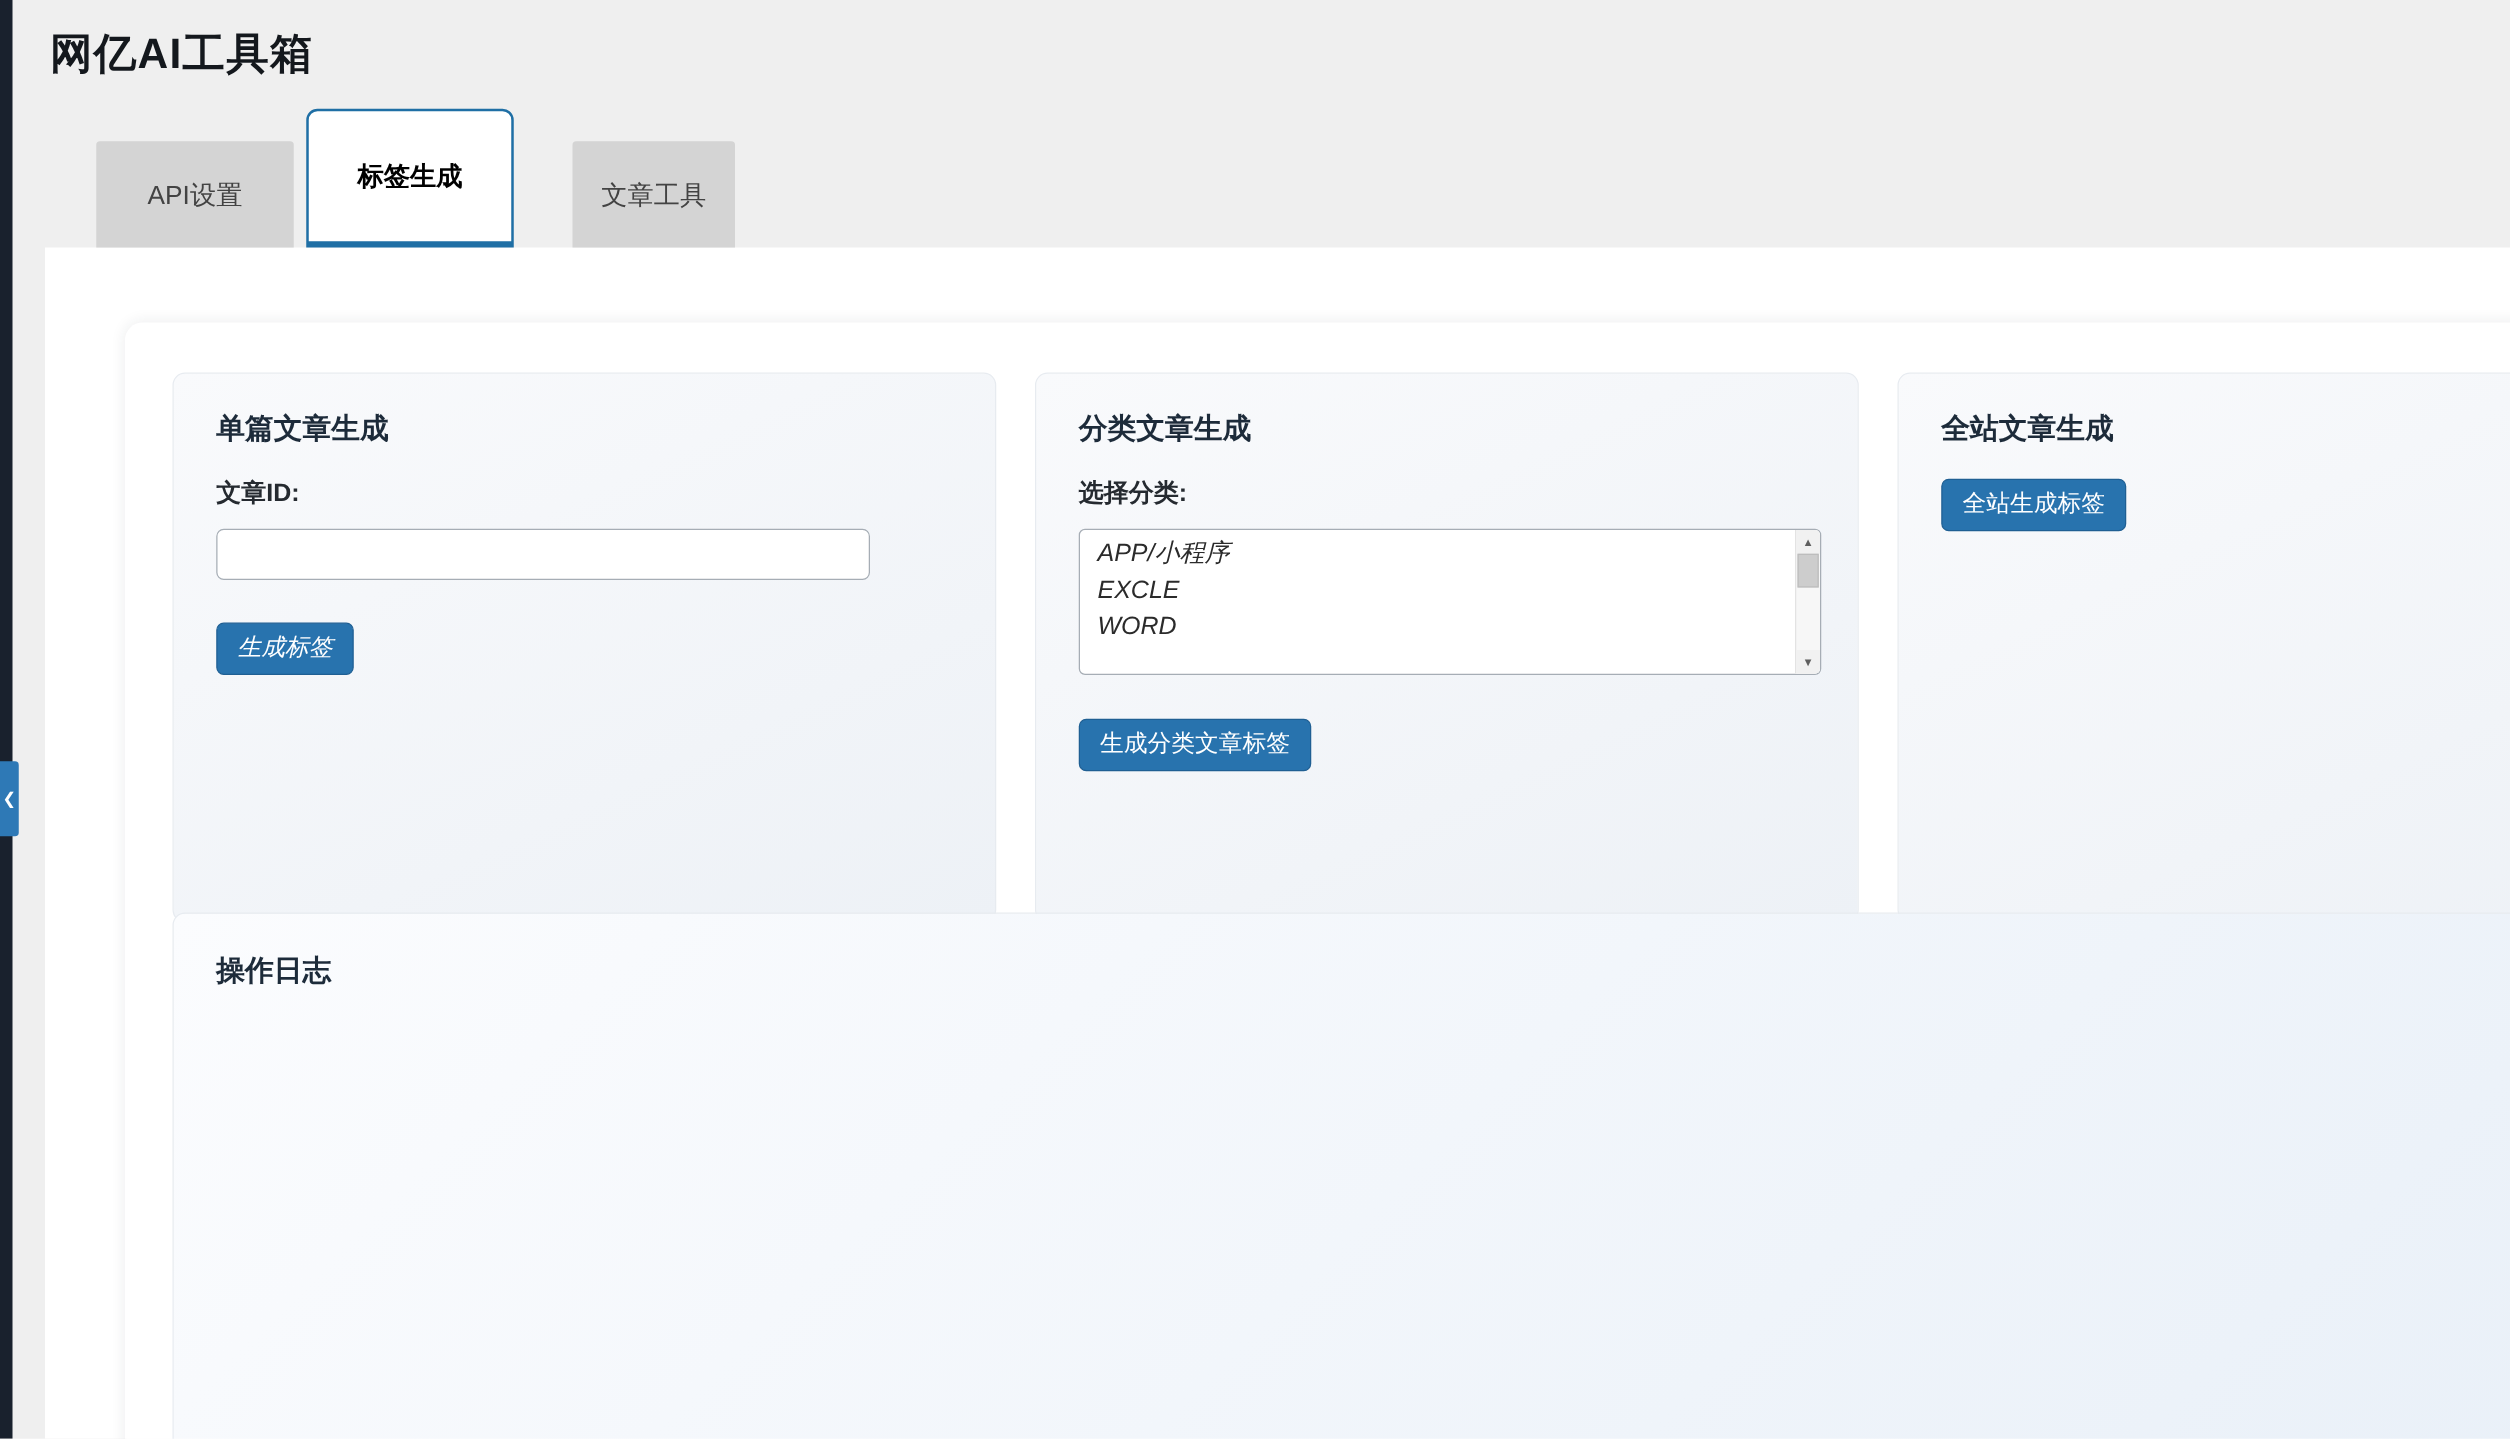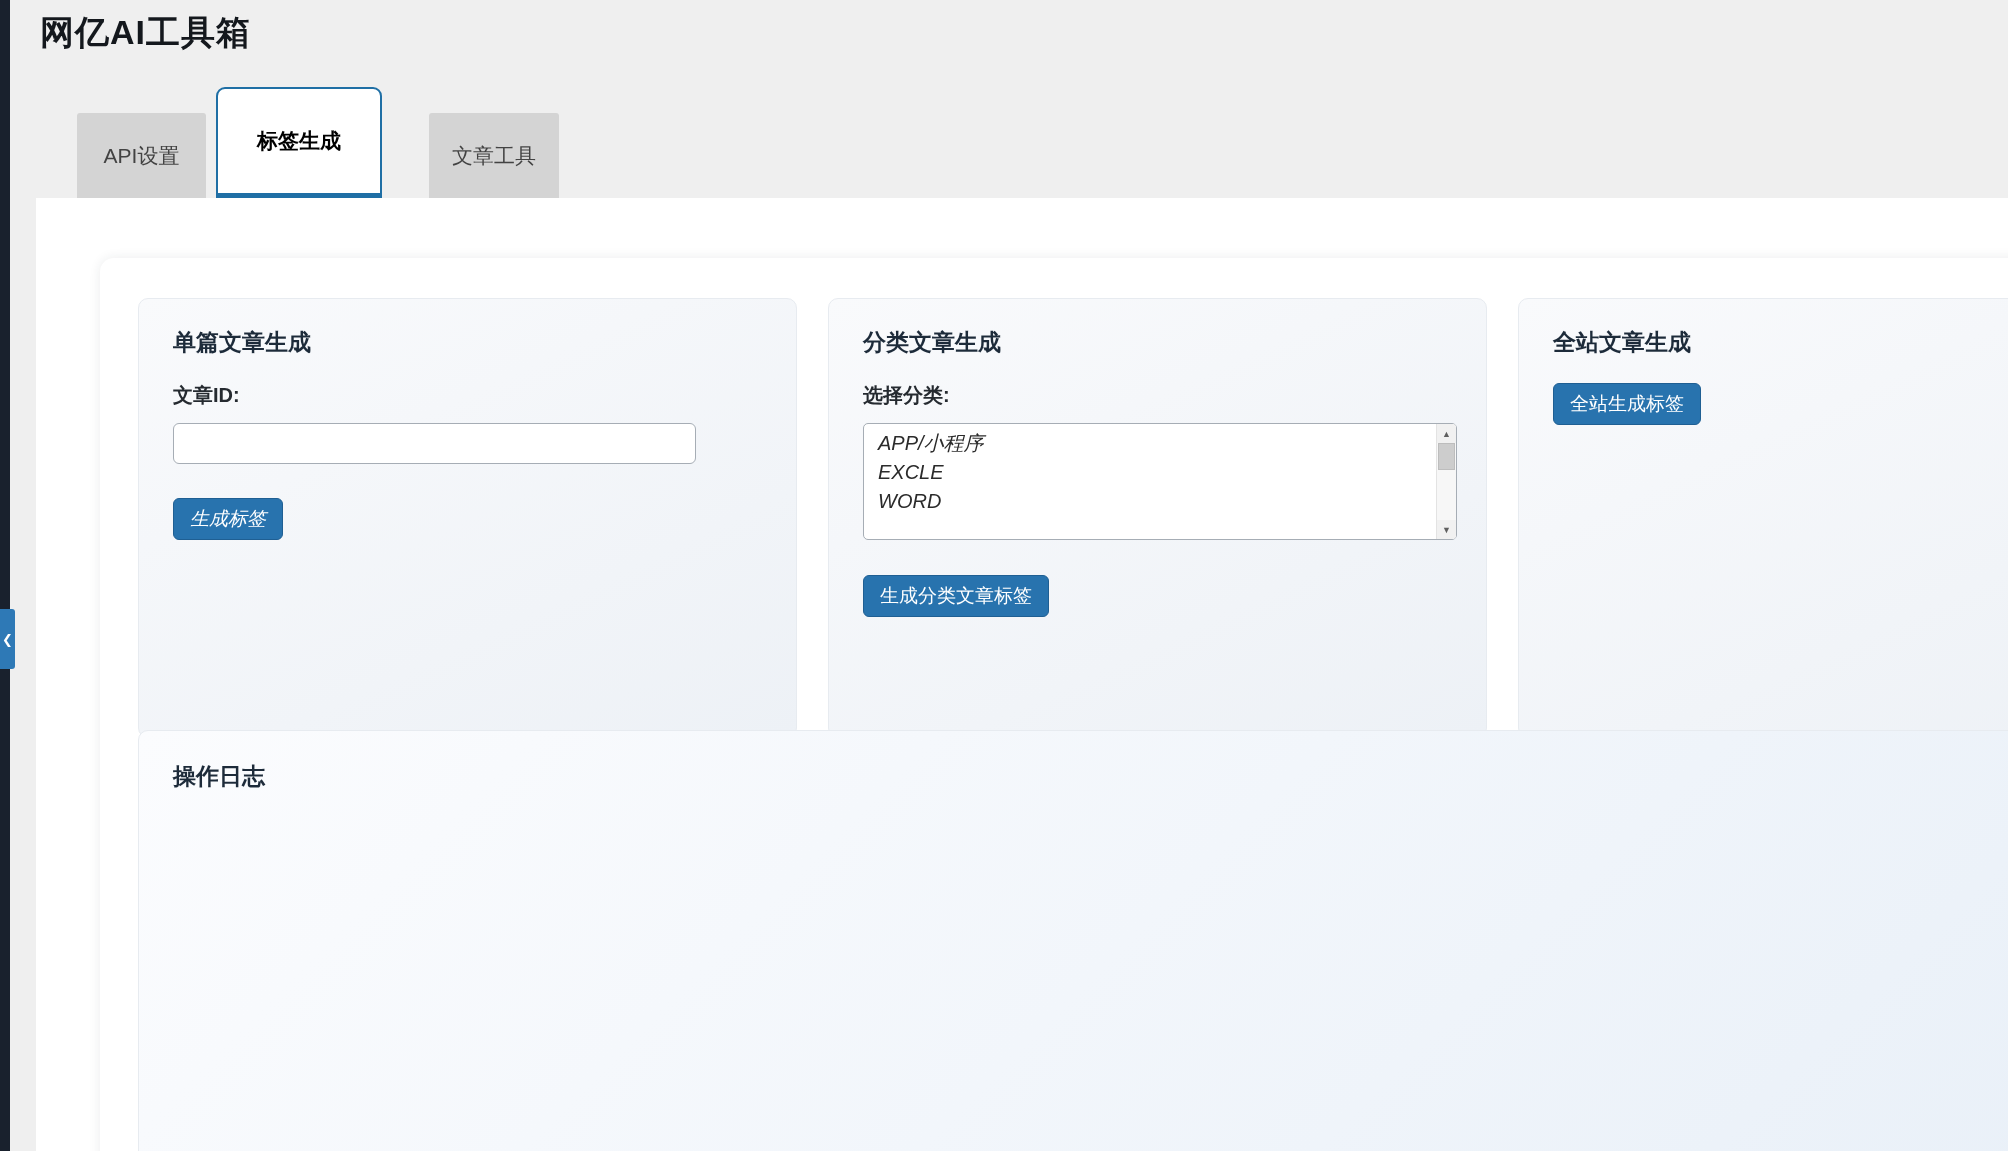--- a/index.html
+++ b/index.html
@@ -17,32 +17,32 @@
   
   .handle {
     position:absolute; left:0; top:609px; width:15px; height:60px;
     background:#2e79b6; z-index:9; border-radius:0 3px 3px 0;
     display:flex; align-items:center; justify-content:center;
     color:#fff; font-size:13px; cursor:pointer;
   }
 
   
   .page-title {
-    position:absolute; left:40px; top:10px;
+    position:absolute; left:40px; top:20px;
     font-size:34px; font-weight:bold; color:#14181d; letter-spacing:1px;
   }
 
   
   .tabbar { position:absolute; left:77px; top:109px; height:89px; display:flex; align-items:flex-end; z-index:4; }
   .tab {
     height:85px; display:flex; align-items:center; justify-content:center;
     background:#d4d4d4; color:#434343; font-size:21px; font-weight:500;
     border-radius:3px 3px 0 0; cursor:pointer;
   }
-  .tab.t1 { width:129px; }
+  .tab.t1 { width:158px; }
   .tab.t2 { width:166px; margin-left:10px; }
   .tab.t3 { width:130px; margin-left:47px; }
   .tab.t4 { width:161px; margin-left:14px; }
   .tab.active {
     height:111px; background:#ffffff; color:#000; font-weight:bold;
     border:2px solid #1f6fa5; border-bottom:5px solid #1f6fa5;
     border-radius:9px 9px 0 0;
   }
 
   

